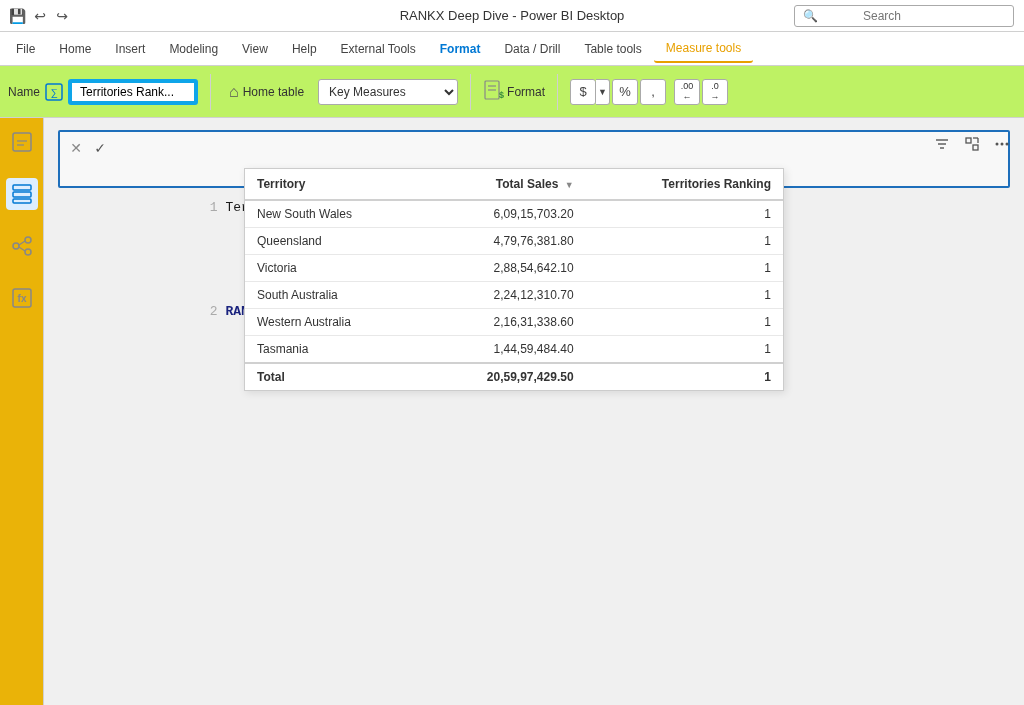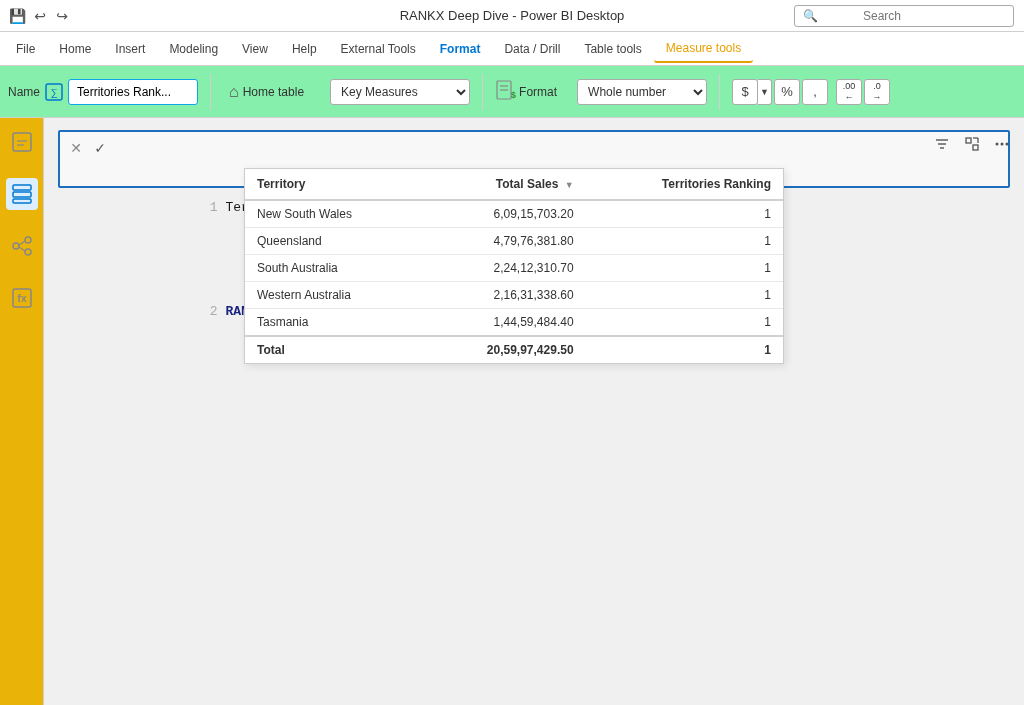--- a/index.html
+++ b/index.html
@@ -79,21 +79,21 @@
       font-weight: 400;
       border-bottom: 2px solid #e8a000;
     }
     .menu-item.highlighted {
       color: #0078d4;
       font-weight: 600;
     }
 
     
     .measure-ribbon {
-      background: #86efac;
+      background: #bef264;
       height: 52px;
       display: flex;
       align-items: center;
       border-bottom: 1px solid #d0d0d0;
       padding: 4px 8px;
       gap: 8px;
     }
     .ribbon-group {
       display: flex;
       align-items: center;
@@ -112,21 +112,21 @@
     .name-icon {
       width: 20px;
       height: 20px;
       display: flex;
       align-items: center;
       justify-content: center;
       color: #0078d4;
       font-size: 14px;
     }
     .name-input {
-      border: 1px solid #0ea5e9;
+      border: 4px solid #0ea5e9;
       border-radius: 3px;
       padding: 3px 8px;
       font-size: 12px;
       width: 130px;
       height: 26px;
       background: #fff;
     }
     .home-table-area {
       display: flex;
       align-items: center;
@@ -143,21 +143,20 @@
     }
     .dropdown-select {
       border: 1px solid #aaa;
       border-radius: 3px;
       padding: 3px 6px;
       font-size: 12px;
       height: 26px;
       background: #fff;
       color: #333;
       cursor: pointer;
-      margin-left: 12px;
     }
     .divider-v {
       width: 1px;
       height: 36px;
       background: #d0d0d0;
       margin: 0 4px;
     }
     .format-icon {
       display: flex;
       align-items: center;
@@ -437,28 +436,20 @@
         <svg width="22" height="22" viewBox="0 0 22 22">
             <rect x="2" y="2" width="14" height="18" rx="1" fill="none" stroke="#888" stroke-width="1.2"></rect>
             <line x1="5" y1="7" x2="13" y2="7" stroke="#888" stroke-width="1.2"></line>
             <line x1="5" y1="11" x2="13" y2="11" stroke="#888" stroke-width="1.2"></line>
             <text x="16" y="19" font-size="9" fill="#388e3c" font-family="Arial" font-weight="bold">$</text>
           </svg>
       </span>
       <span class="ribbon-field-label">Format</span>
     </div>
 
-    <select class="dropdown-select" style="width:130px;">
-      <option>Whole number</option>
-      <option>Decimal number</option>
-      <option>Currency</option>
-      <option>Percentage</option>
-      <option>Scientific</option>
-      <option>Text</option>
-    </select>
 
     <div class="divider-v"></div>
 
     <div class="currency-buttons">
       <div style="display:flex; align-items:center;">
         <div class="currency-btn">$</div>
         <div class="currency-btn-arrow">▼</div>
       </div>
       <div class="currency-btn">%</div>
       <div class="currency-btn">,</div>
@@ -567,20 +558,25 @@
               <td>New South Wales</td>
               <td class="right">6,09,15,703.20</td>
               <td class="right">1</td>
             </tr>
             <tr class="table-row">
               <td>Queensland</td>
               <td class="right">4,79,76,381.80</td>
               <td class="right">1</td>
             </tr>
             <tr class="table-row">
+              <td>Victoria</td>
+              <td class="right">2,88,54,642.10</td>
+              <td class="right">1</td>
+            </tr>
+            <tr class="table-row">
               <td>South Australia</td>
               <td class="right">2,24,12,310.70</td>
               <td class="right">1</td>
             </tr>
             <tr class="table-row">
               <td>Western Australia</td>
               <td class="right">2,16,31,338.60</td>
               <td class="right">1</td>
             </tr>
             <tr class="table-row">

